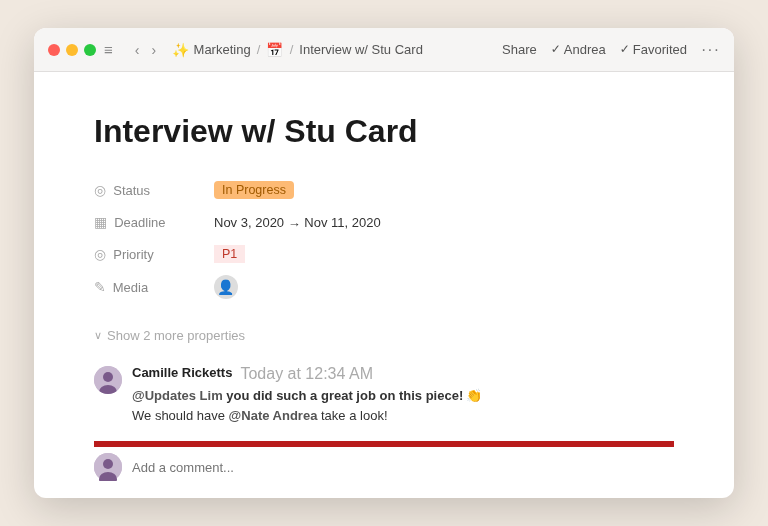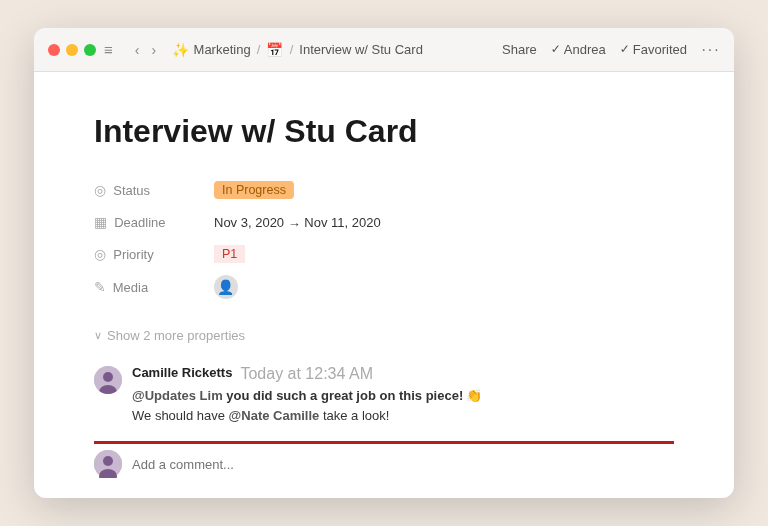--- a/index.html
+++ b/index.html
@@ -257,21 +257,21 @@
     }
     .bold-text {
       font-weight: 600;
     }
     
     .add-comment {
       display: flex;
       align-items: center;
       gap: 10px;
       padding: 6px 0;
-      border-top: 3px solid #b91c1c;
+      border-top: 6px solid #b91c1c;
       margin-bottom: 18px;
     }
     .add-comment-avatar {
       width: 28px;
       height: 28px;
       border-radius: 50%;
       background: #c8b8d0;
       display: flex;
       align-items: center;
       justify-content: center;
@@ -435,21 +435,21 @@
               <ellipse cx="14" cy="26" rx="9" ry="7" fill="#7a5a8a"></ellipse>
             </svg>
           </div>
           <div class="comment-body">
             <div class="comment-header">
               <span class="comment-author">Camille Ricketts</span>
               <span class="comment-time">Today at 12:34 AM</span>
             </div>
             <div class="comment-text">
               <span class="mention">@Updates Lim</span><span class="bold-text"> you did such a great job on this piece! 👏</span><br>
-              <span>We should have </span><span class="mention">@Nate Camille</span><span> take a look!</span>
+              <span>We should have </span><span class="mention">@Nate Andrea</span><span> take a look!</span>
             </div>
           </div>
         </div>
       </div>
 
       <div class="add-comment">
         <div class="add-comment-avatar">
           <svg width="28" height="28" viewBox="0 0 28 28">
             <circle cx="14" cy="14" r="14" fill="#c8b8d0"></circle>
             <circle cx="14" cy="11" r="5" fill="#7a5a8a"></circle>

